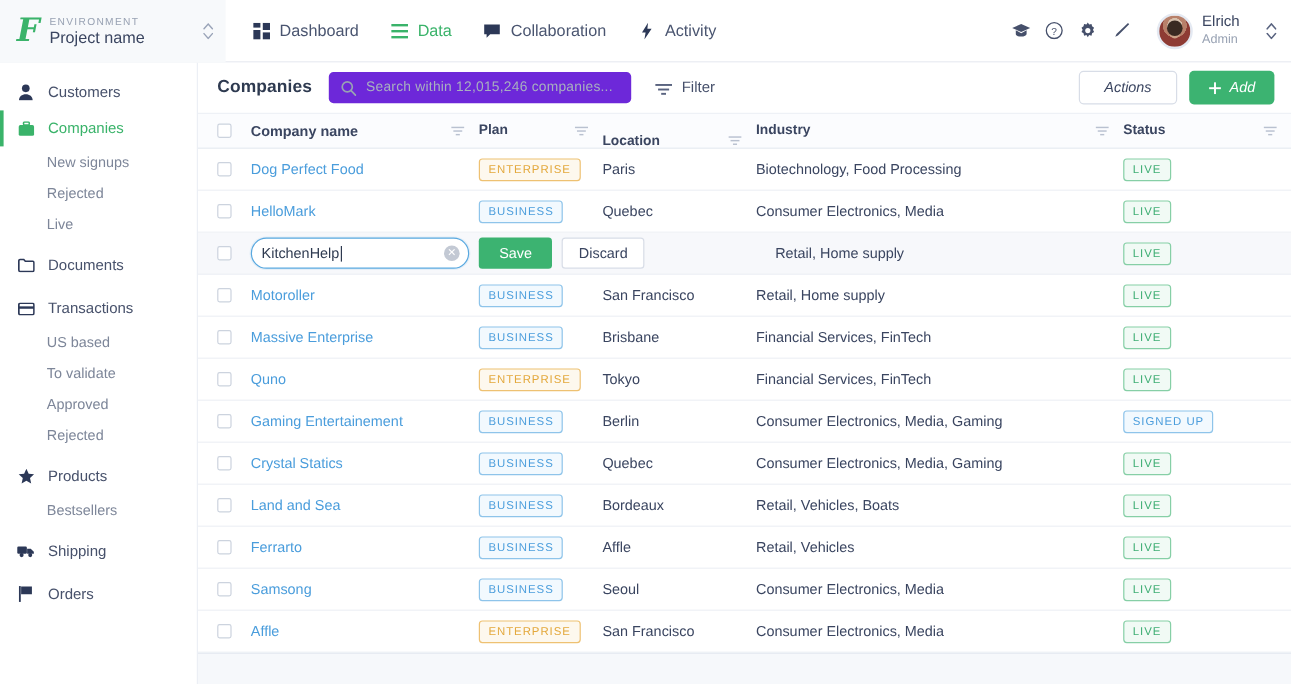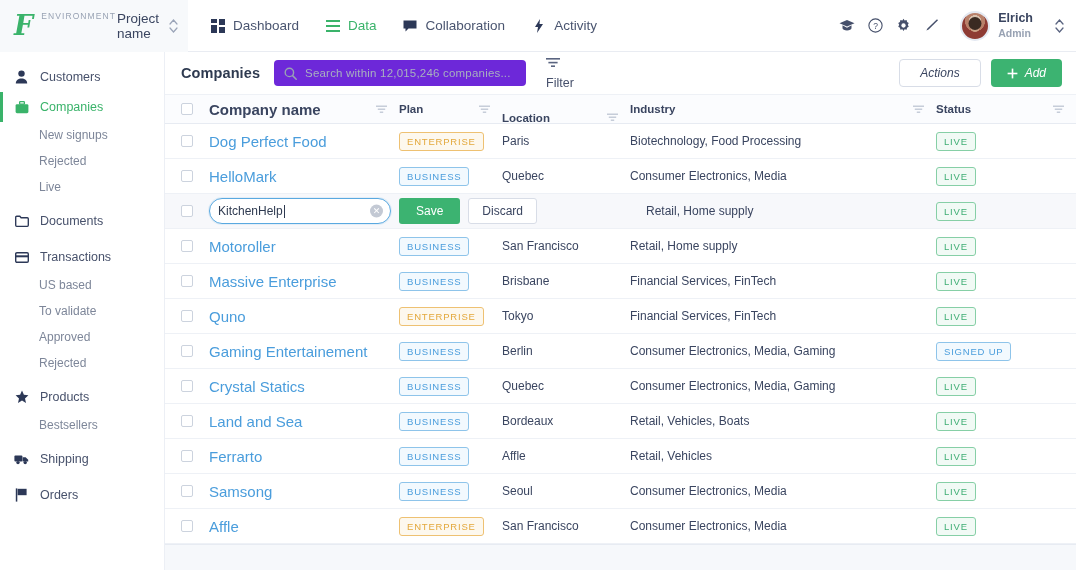--- a/index.html
+++ b/index.html
@@ -25,21 +25,21 @@
     display: flex; align-items: center;
     background: #f7f9fb;
     padding: 0 10px 0 14px;
     gap: 9px;
   }
   .logo-f {
     font-family: "DejaVu Serif", serif;
     font-size: 27px; font-weight: bold; font-style: italic;
     color: #3ab36a; line-height: 1; letter-spacing: -1px;
   }
-  .env-texts { flex: 1; display: flex; flex-direction: row; gap: 1px; }
+  .env-texts { flex: 1; display: flex; flex-direction: column; gap: 1px; }
   .env-label {
     font-size: 8.5px; letter-spacing: 1.1px; color: #98a2b3;
     text-transform: uppercase;
   }
   .env-name { font-size: 13.5px; color: #3a4560; }
   .updown {
     display: flex; flex-direction: column; align-items: center;
     gap: 2px; color: #9aa4b8; font-size: 8px; line-height: 7px;
     cursor: pointer;
   }
@@ -55,21 +55,21 @@
   .tab .ic { display: flex; align-items: center; justify-content: center; width: 15px; height: 15px; }
 
   .topright {
     margin-left: auto; display: flex; align-items: center;
     gap: 0; padding-right: 12px;
   }
   .ticon {
     width: 26px; height: 26px; display: flex; align-items: center; justify-content: center;
     color: #46506b; cursor: pointer; margin-left: 2px;
   }
-  .user-block { display: flex; align-items: center; gap: 8px; margin-left: 16px; cursor: pointer; font-weight: bold; }
+  .user-block { display: flex; align-items: center; gap: 8px; margin-left: 16px; cursor: pointer; }
   .avatar {
     width: 30px; height: 30px; border-radius: 50%;
     background: radial-gradient(circle at 50% 32%, #d7c0ad 0 28%, #b8806a 29% 45%, #8e3b34 46% 100%);
     border: 2px solid #e4e9f2; overflow: hidden; position: relative;
   }
   .avatar::after {
     content: ""; position: absolute; left: 50%; top: 16%;
     transform: translateX(-50%);
     width: 13px; height: 13px; border-radius: 50%;
     background: #3a2a22;
@@ -120,22 +120,22 @@
   }
   .page-title { font-size: 14.5px; color: #2e3a50; font-weight: bold; letter-spacing: .1px; }
   .search-wrap {
     width: 252px; height: 26px;
     background: #6d28d9; border-radius: 4px;
     display: flex; align-items: center; gap: 8px; padding: 0 10px;
     cursor: text;
   }
   .search-ph { font-size: 11.5px; color: #a8b0bf; letter-spacing: .2px; }
   .filter-btn {
-    display: flex; align-items: flex-start; gap: 8px;
-    font-size: 12.5px; color: #46506b; cursor: pointer; margin-left: 6px; flex-direction: column;
+    display: flex; align-items: flex-end; gap: 8px;
+    font-size: 12.5px; color: #46506b; cursor: pointer; margin-left: 6px;
   }
   .head-right { margin-left: auto; display: flex; align-items: center; gap: 10px; font-style: italic; }
   .btn-actions {
     height: 28px; padding: 0 20px; border: 1px solid #d8dde7; border-radius: 4px;
     background: #fff; font-size: 12px; color: #3a4560; cursor: pointer;
     display: flex; align-items: center; justify-content: center;
   }
   .btn-add {
     height: 28px; padding: 0 16px; border: none; border-radius: 4px;
     background: #3cb371; color: #fff; font-size: 12px; cursor: pointer;
@@ -156,21 +156,21 @@
     border-bottom: 1px solid #e7ebf2;
     height: 30px; min-height: 30px;
     color: #3a4560; font-size: 11.5px; font-weight: bold;
   }
   .trow.editing { background: #f7f8fb; }
   .c-check { width: 28px; display: flex; align-items: center; }
   .cb {
     width: 12px; height: 12px; border: 1px solid #ccd3de; border-radius: 2px;
     background: #fff; cursor: pointer;
   }
-  .c-name { width: 190px; font-size: 15px; justify-content: center; }
+  .c-name { width: 190px; font-size: 12px; justify-content: center; }
   .c-name a { color: #4a9ddc; text-decoration: none; cursor: pointer; }
   .c-plan { width: 103px; display: flex; align-items: center; }
   .c-loc { width: 128px; font-size: 12px; color: #3a4560; }
   .c-ind { flex: 1; font-size: 12px; color: #3a4560; }
   .c-stat { width: 140px; display: flex; align-items: center; }
   .hfil { margin-left: auto; margin-right: 12px; color: #b9c1d0; display: flex; }
 
   .badge {
     display: inline-flex; align-items: center; justify-content: center;
     height: 19px; padding: 0 7px; border-radius: 3px;

